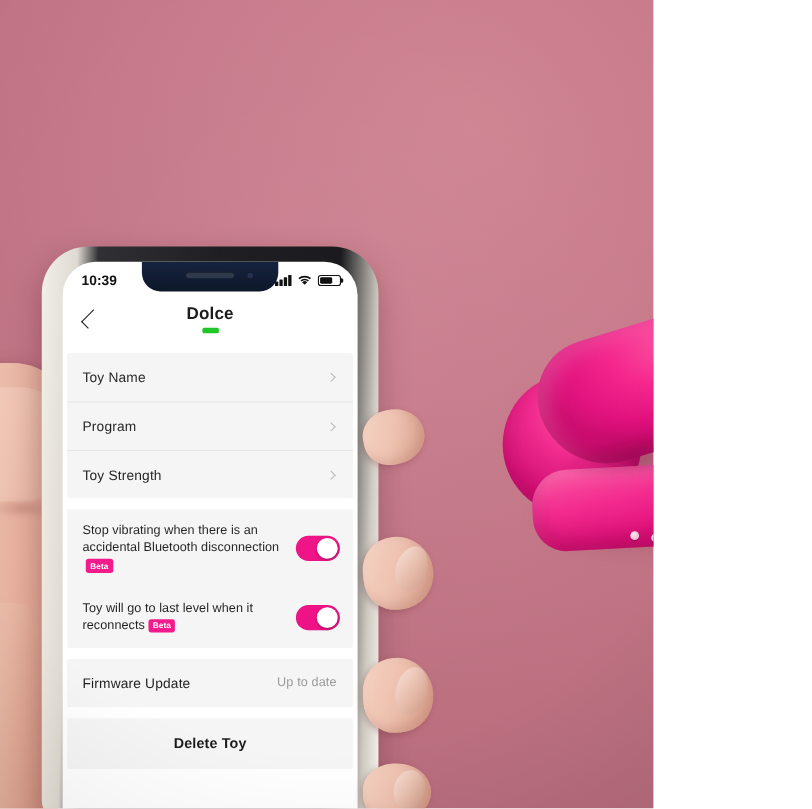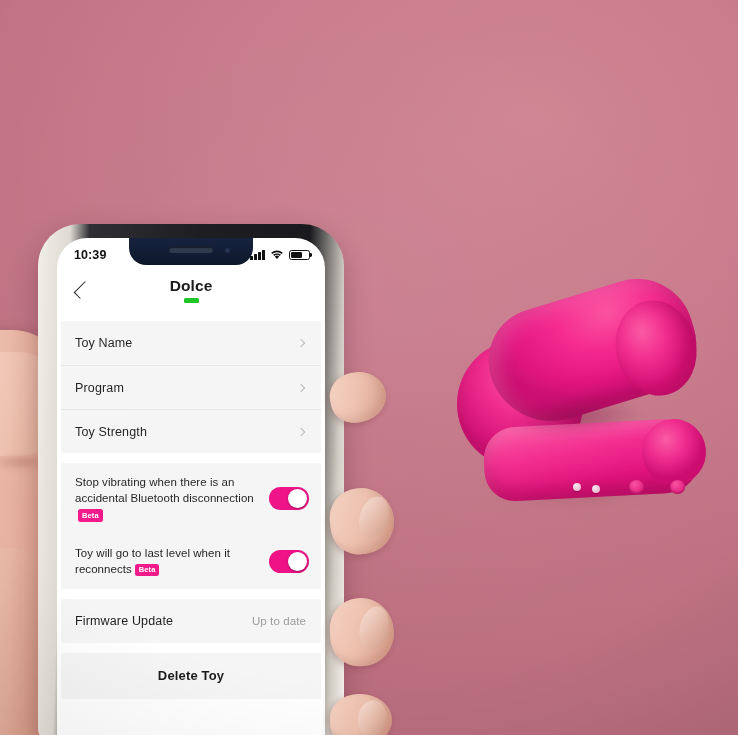--- a/index.html
+++ b/index.html
@@ -7,21 +7,21 @@
   html, body {
     width: 738px;
     height: 735px;
     overflow: hidden;
     font-family: "Liberation Sans", sans-serif;
   }
 
   
   #scene {
     position: relative;
-    width: 738px;
+    width: 594px;
     height: 735px;
     background:
       radial-gradient(120% 95% at 72% 16%, #cf8391 0%, #c6798a 40%, #bc7080 75%, #b46a7b 100%);
     overflow: hidden;
   }
   #scene::after {
     
     content: "";
     position: absolute; inset: 0;
     background: radial-gradient(115% 100% at 50% 38%, rgba(255,255,255,0.05) 0%, rgba(0,0,0,0) 55%, rgba(0,0,0,0.13) 100%);

